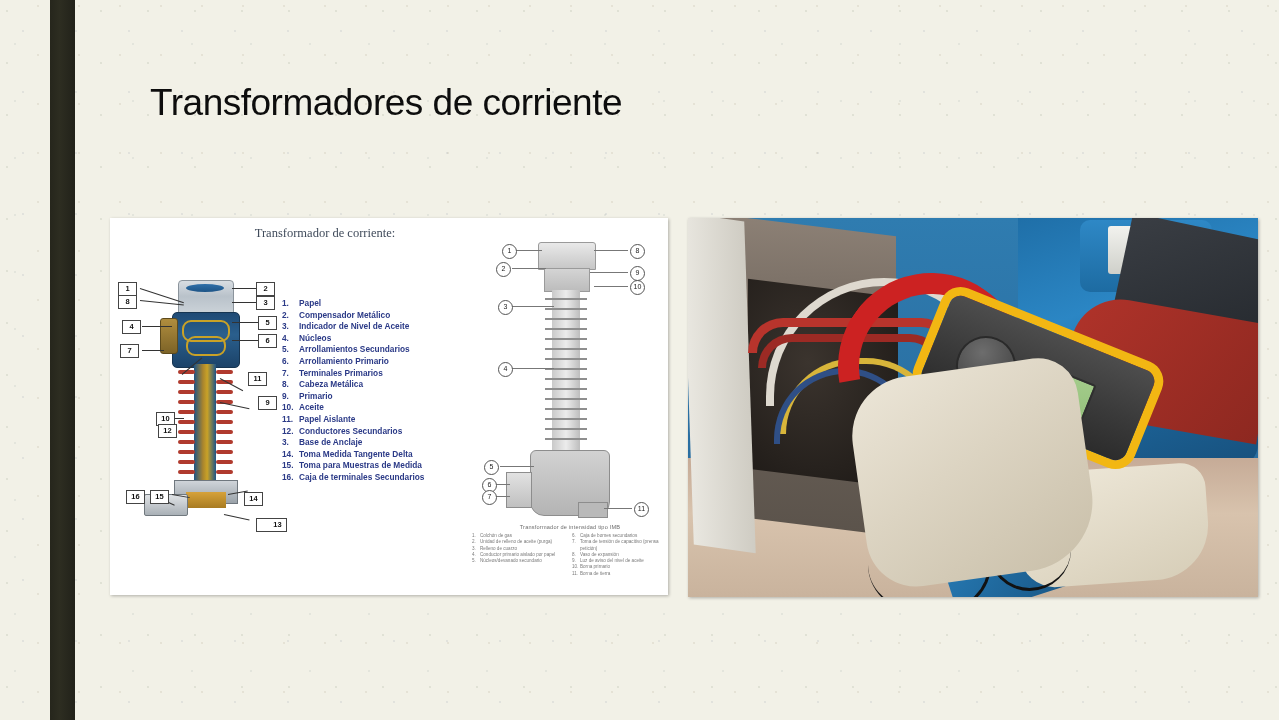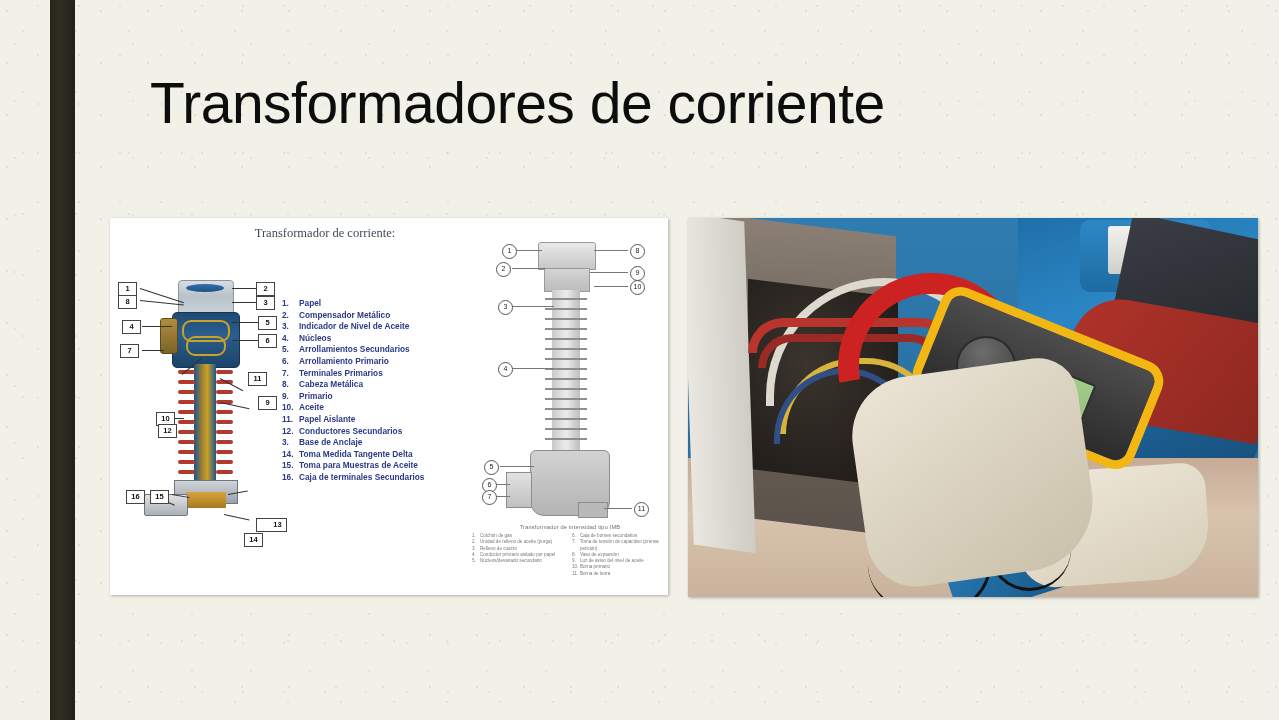--- a/index.html
+++ b/index.html
@@ -21,21 +21,21 @@
     background-size:47px 52px,53px 61px,41px 49px,59px 57px;
   }
   
   #accent-bar{
     position:absolute;left:50px;top:0;width:25px;height:720px;
     background:linear-gradient(90deg,#26261c 0%,#2d2d21 40%,#22221a 100%);
   }
   
   #title{
     position:absolute;left:150px;top:72px;width:900px;
-    font-size:57px;line-height:62px;font-weight:400;
+    font-size:37px;line-height:62px;font-weight:400;
     color:#0d0d0d;letter-spacing:-0.5px;
     white-space:nowrap;
   }
   
   .panel{position:absolute;box-shadow:1px 1px 3px rgba(0,0,0,.28);overflow:hidden;}
   #diagram-panel{left:110px;top:218px;width:558px;height:377px;background:#ffffff;}
   #photo-panel{left:688px;top:218px;width:570px;height:379px;background:#2a6fa0;}
 
   
   .dg-title{
@@ -309,21 +309,21 @@
       <div class="cbox" style="left:140px;top:16px;">2</div>
       <div class="cbox" style="left:140px;top:30px;">3</div>
       <div class="cbox" style="left:142px;top:50px;">5</div>
       <div class="cbox" style="left:142px;top:68px;">6</div>
       <div class="cbox" style="left:40px;top:146px;">10</div>
       <div class="cbox" style="left:132px;top:106px;">11</div>
       <div class="cbox" style="left:142px;top:130px;">9</div>
       <div class="cbox" style="left:42px;top:158px;">12</div>
       <div class="cbox" style="left:10px;top:224px;">16</div>
       <div class="cbox" style="left:34px;top:224px;">15</div>
-      <div class="cbox" style="left:128px;top:226px;margin-top:41px;">14</div>
+      <div class="cbox" style="left:128px;top:226px;">14</div>
       <div class="cbox" style="left:140px;top:252px;padding-left:12px;">13</div>
     </div>
 
     <div id="legend">
       <div class="li">
           <span class="n">1.</span>
           <span>Papel</span>
         </div>
       <div class="li">
           <span class="n">2.</span>
@@ -372,21 +372,21 @@
       <div class="li">
           <span class="n">3.</span>
           <span>Base de Anclaje</span>
         </div>
       <div class="li">
           <span class="n">14.</span>
           <span>Toma Medida Tangente Delta</span>
         </div>
       <div class="li">
           <span class="n">15.</span>
-          <span>Toma para Muestras de Aceite</span>
+          <span>Toma para Muestras de Medida</span>
         </div>
       <div class="li">
           <span class="n">16.</span>
           <span>Caja de terminales Secundarios</span>
         </div>
     </div>
 
     <div id="techdraw">
       <div id="td-head"></div>
       <div id="td-neck"></div>

